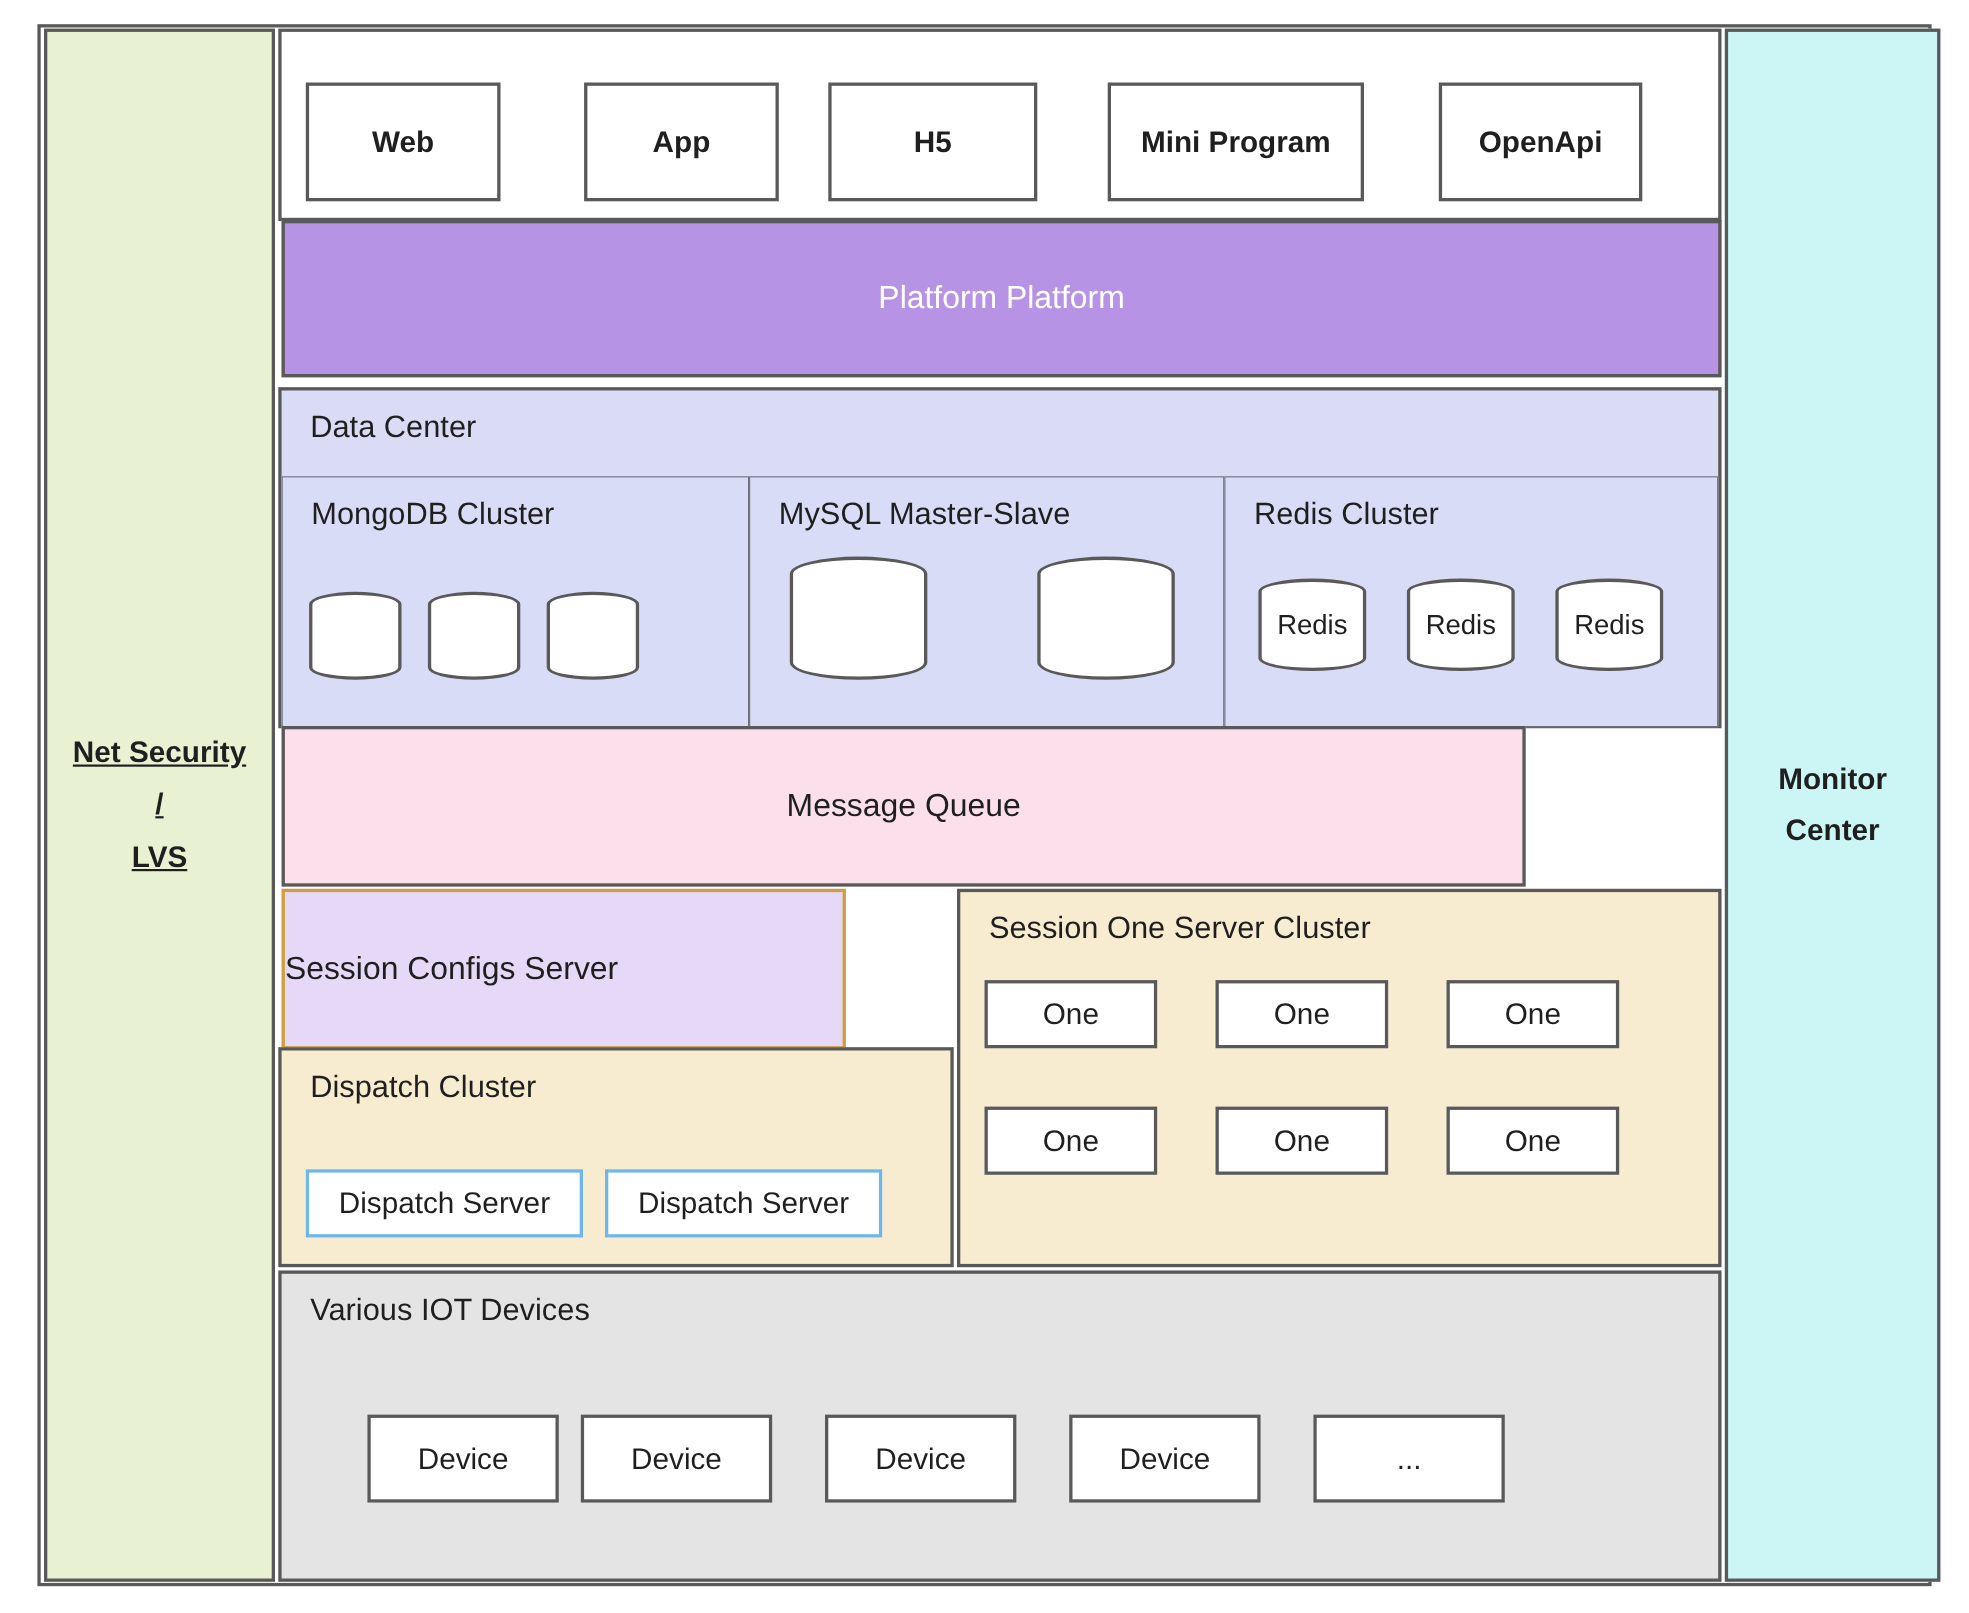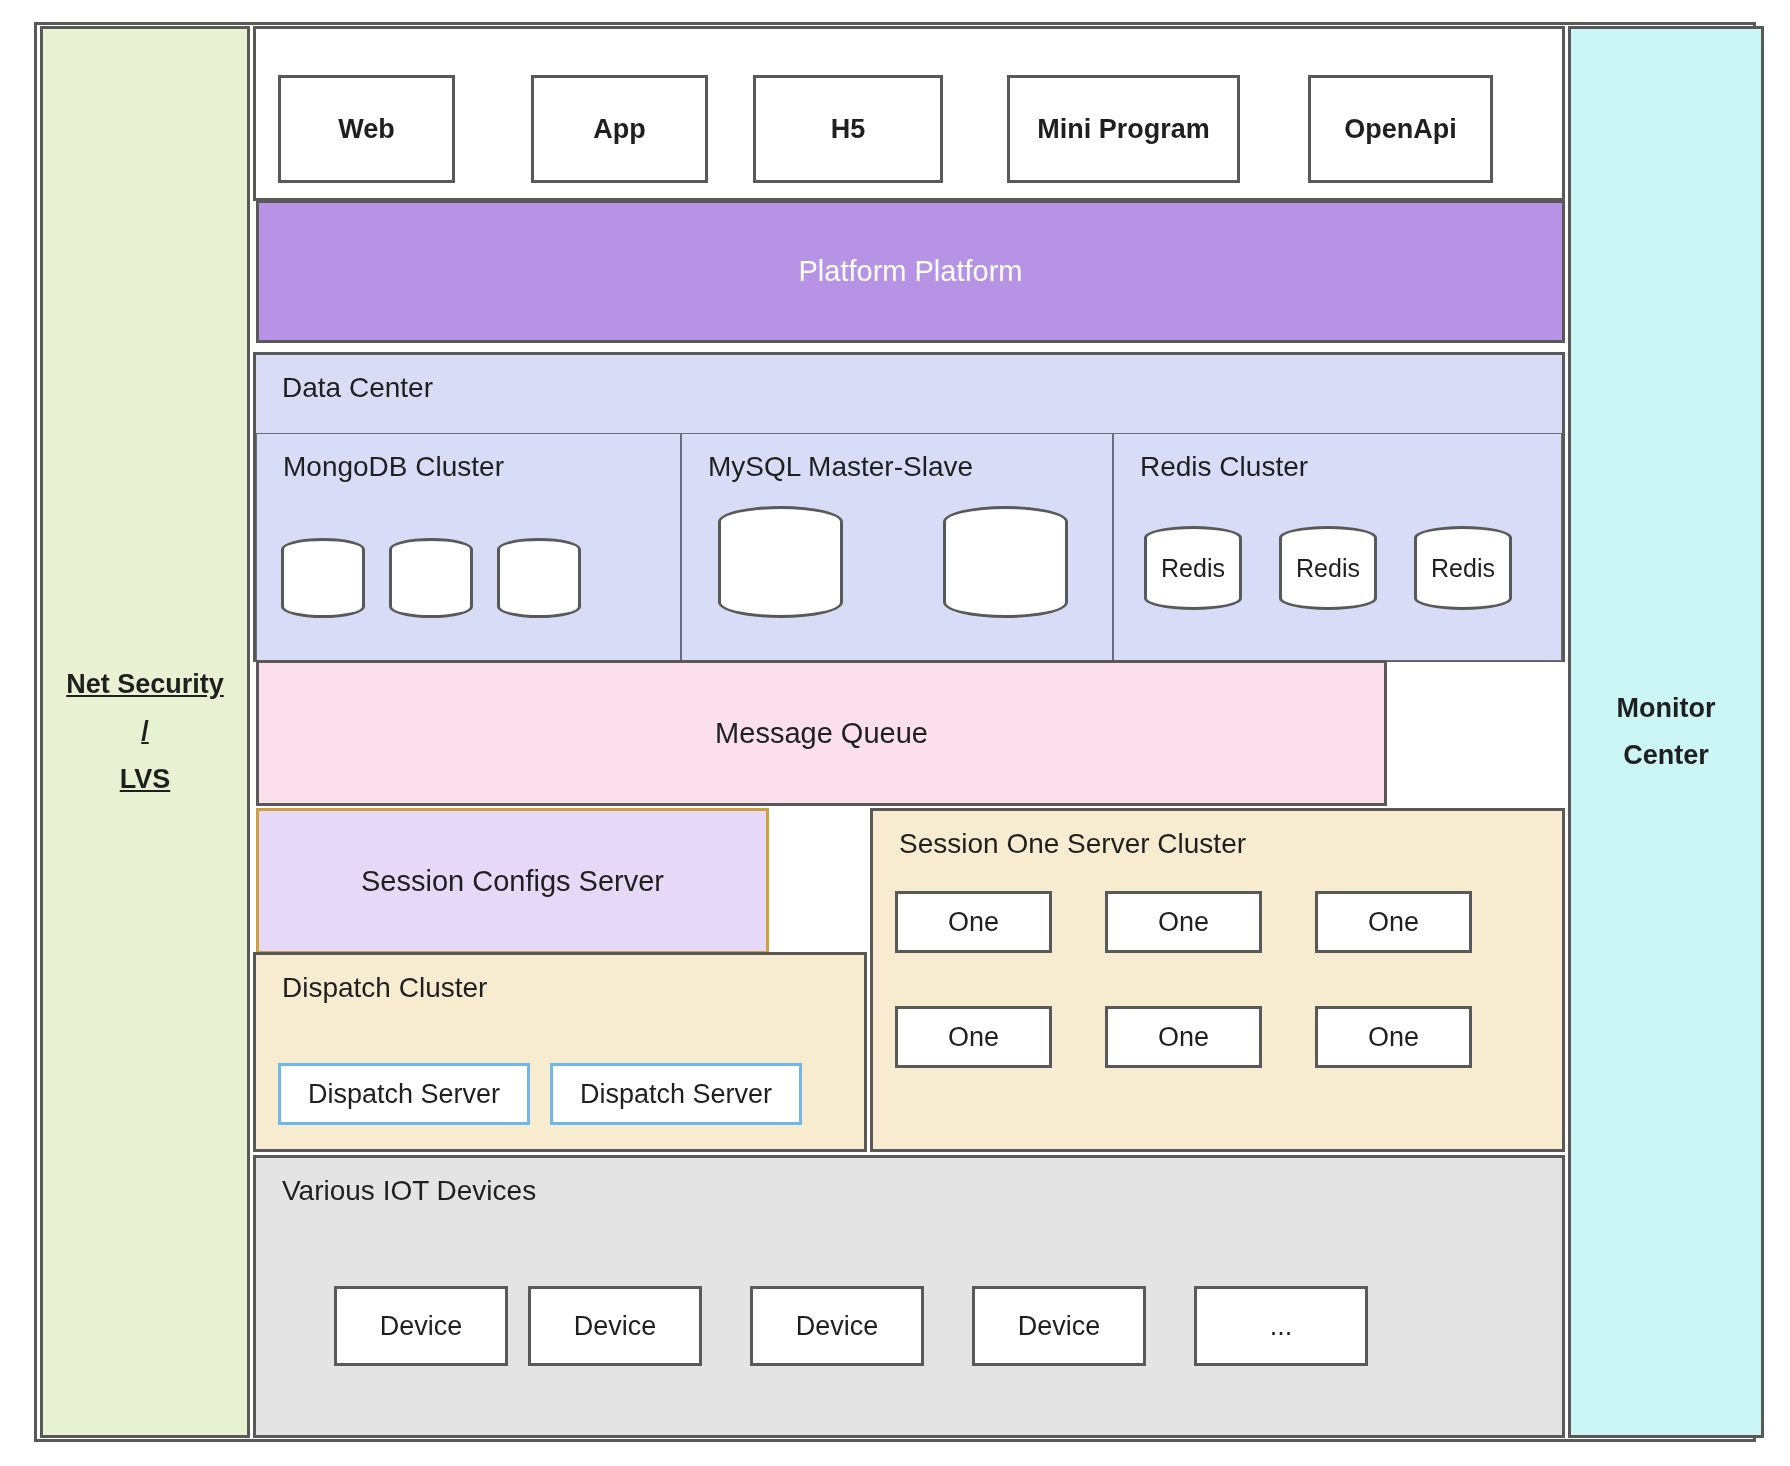--- a/index.html
+++ b/index.html
@@ -94,21 +94,21 @@
   #mq{
     left:256px;top:660px;width:1131px;height:146px;
     background:#fbdfeb;border:3px solid #595959;
     align-items:center;justify-content:center;font-size:29px;
   }
 
   
   #session-configs{
     left:256px;top:808px;width:513px;height:146px;
     background:#e6d9f7;border:3px solid #cf9f3f;
-    align-items:center;justify-content:center;font-size:29px;
+    align-items:center;font-size:29px;
   }
   
   #dispatch{
     left:253px;top:952px;width:614px;height:200px;
     background:#f7ecd0;border:3px solid #595959;
   }
   .dispatch-box{
     position:absolute;top:108px;height:62px;
     box-sizing:border-box;background:#ffffff;border:3px solid #6fb7e8;
     display:flex;align-items:center;justify-content:center;

